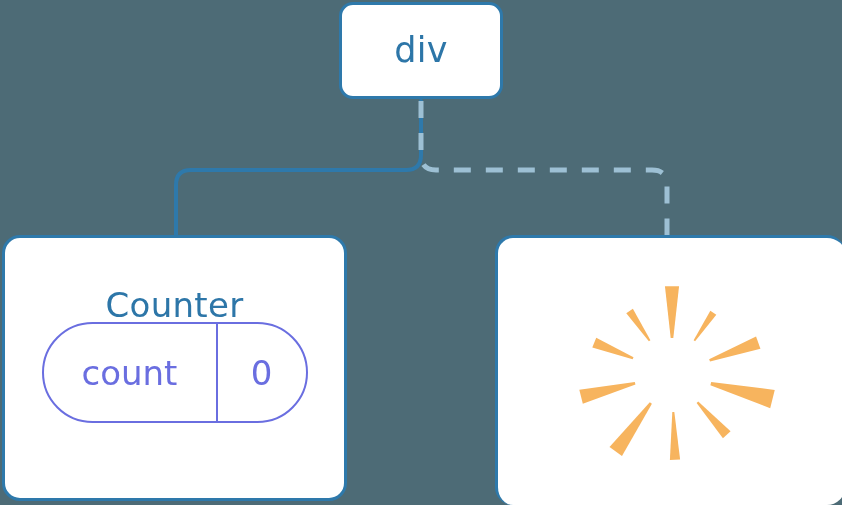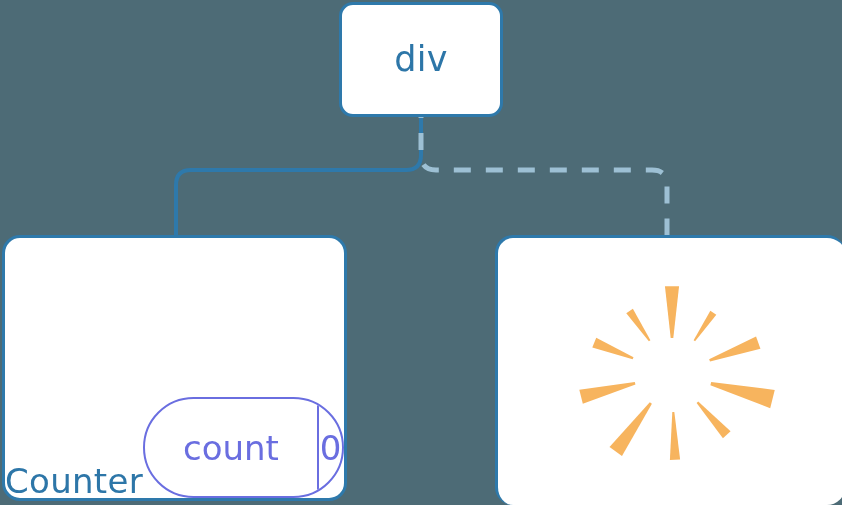--- a/index.html
+++ b/index.html
@@ -32,43 +32,43 @@
     background: #ffffff;
     border: 3px solid #2e79ab;
     border-radius: 16px;
     box-sizing: border-box;
   }
   
   #node-div {
     left: 339px;
     top: 2px;
     width: 164px;
-    height: 115px;
+    height: 97px;
     border-radius: 14px;
     display: flex;
     align-items: center;
     justify-content: center;
   }
   .node-title {
     color: #2d76a8;
     font-size: 35px;
     font-weight: 400;
     letter-spacing: 0.3px;
     line-height: 1;
   }
   
   #node-counter {
     left: 2px;
     top: 235px;
     width: 345px;
     height: 266px;
     border-radius: 18px;
     display: flex;
-    flex-direction: row;
-    align-items: flex-end;
+    flex-direction: column;
+    align-items: center;
   }
   #node-counter .node-title {
     margin-top: 50px;
     font-size: 34px;
   }
   .state-pill {
     width: 266px;
     height: 101px;
     border: 2px solid #6a6ee0;
     border-radius: 52px;

